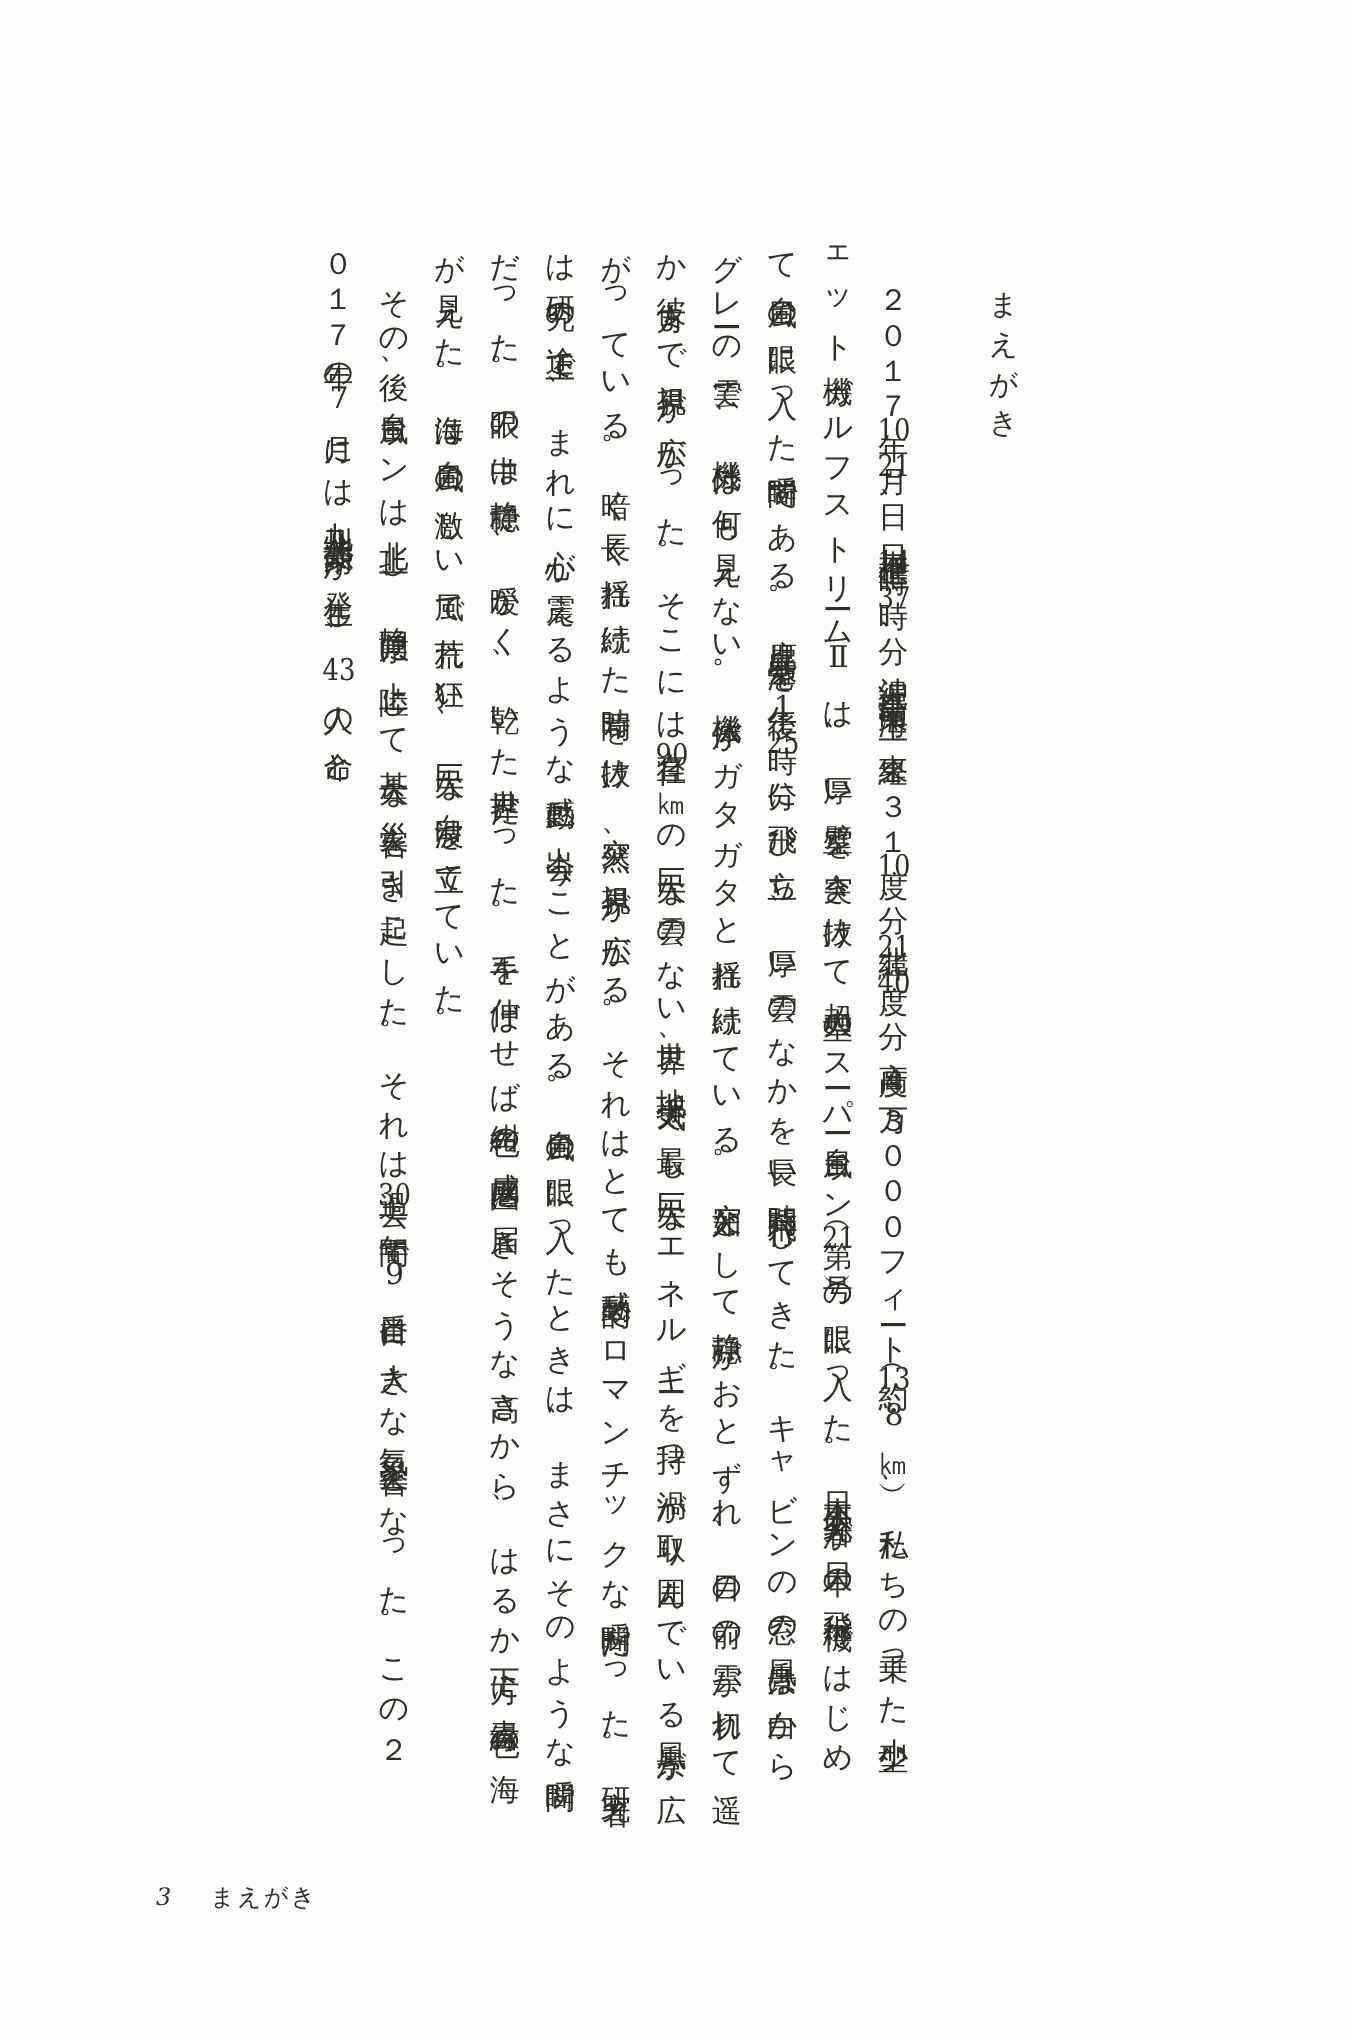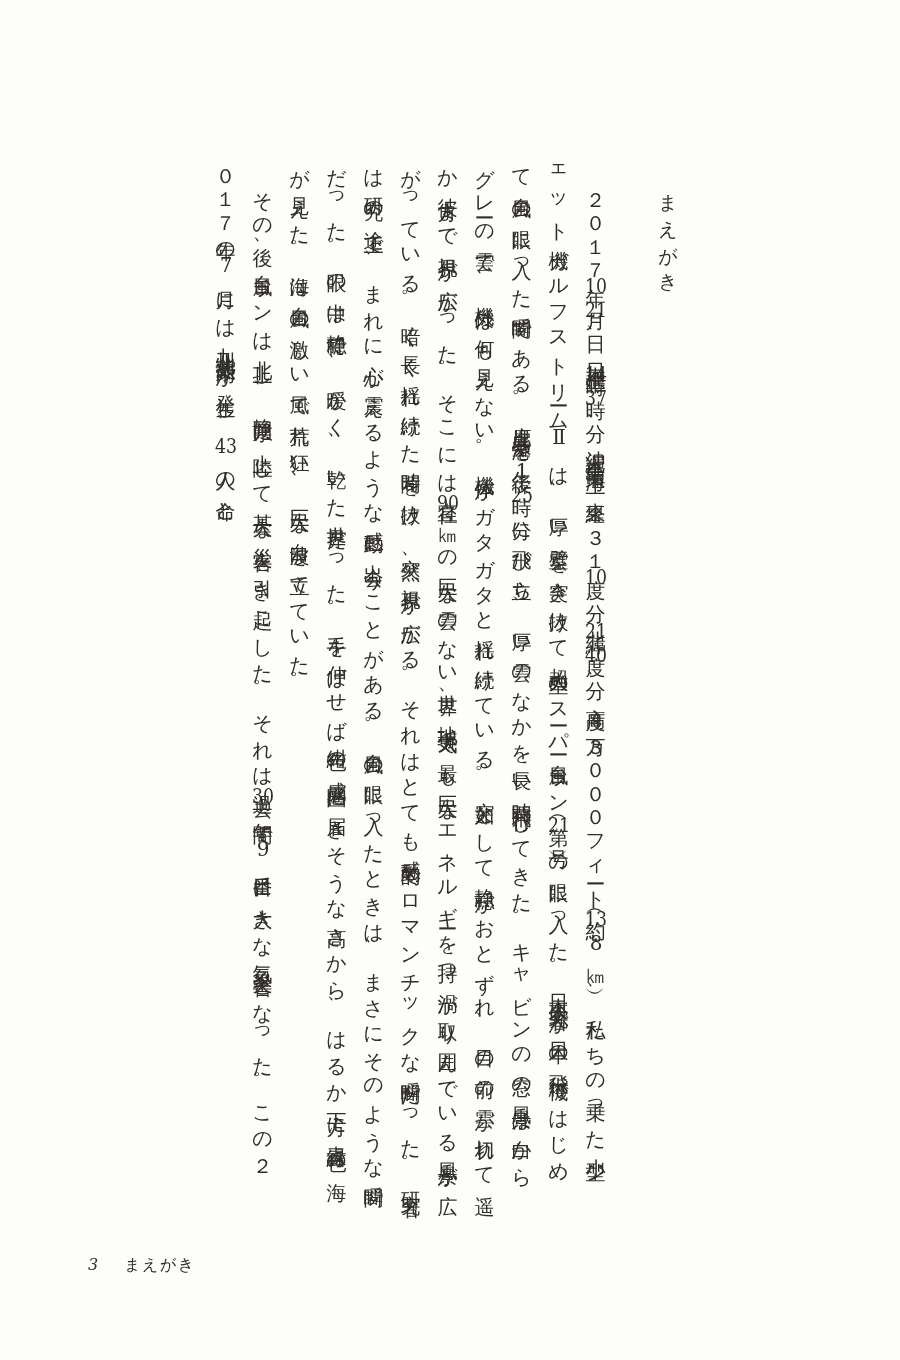--- a/index.html
+++ b/index.html
@@ -27,21 +27,21 @@
     font-size:19px;
     font-weight:normal;
     letter-spacing:5px;
     text-indent:25px;            
     margin-left:36px;            
   }
   .para { text-indent:23.5px; }  
   .tcy { text-combine-upright:all; } 
   .footer {
     position:absolute;
-    left:88px; top:1255px;
+    left:104px; top:1255px;
     font-family:"DejaVu Serif","Liberation Serif",serif;
     color:var(--fg);
     font-size:16px;
     white-space:nowrap;
   }
   .pagenum { font-style:italic; }
   .running { margin-left:26px; letter-spacing:1.5px; }
 </style>
 </head>
 <body>

